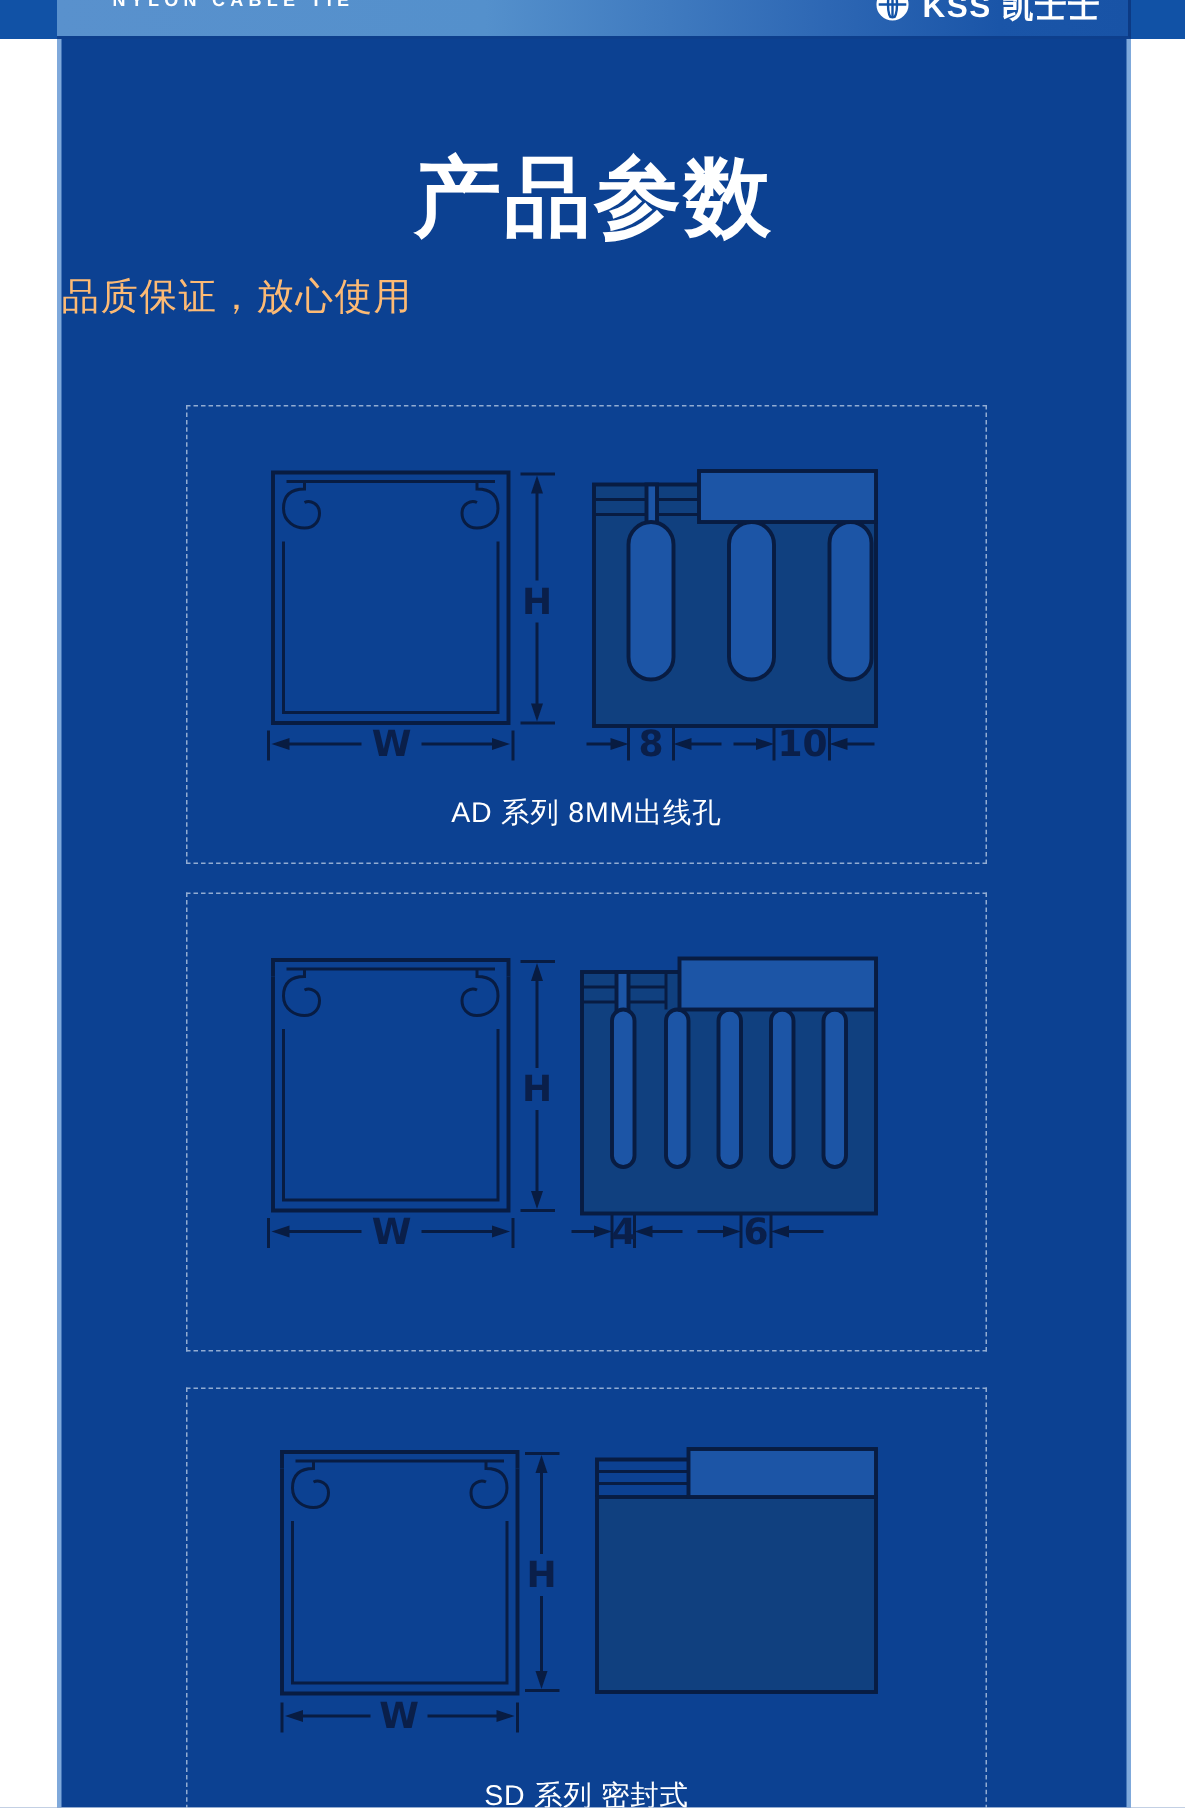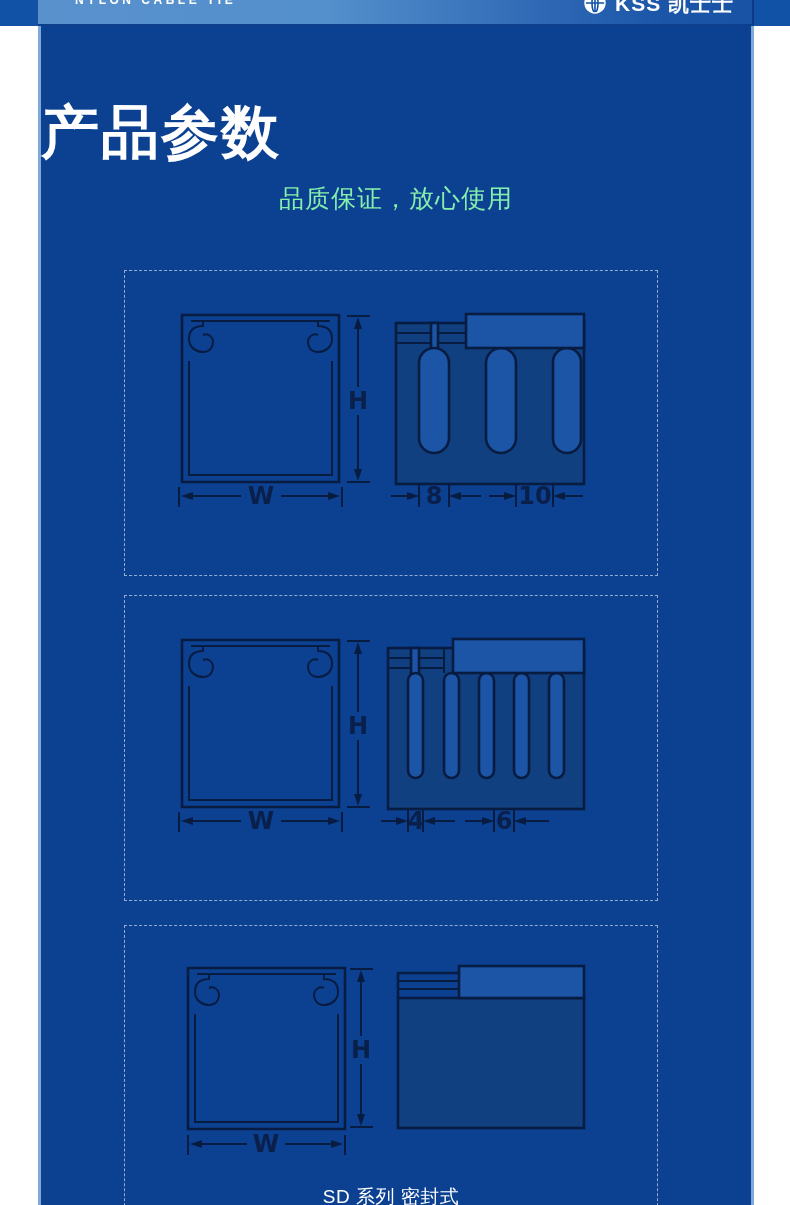--- a/index.html
+++ b/index.html
@@ -15,23 +15,23 @@
   .tagline { position:absolute; left:37px; top:-7px; color:#ffffff; font-size:12px;
     font-weight:bold; letter-spacing:3.5px; white-space:nowrap; }
   .brand { position:absolute; left:546px; top:-11px; display:flex; align-items:center; white-space:nowrap; }
   .globe { width:22px; height:22px; display:inline-block; }
   .brand-text { margin-left:9px; color:#ffffff; font-size:21px; font-weight:bold;
     letter-spacing:1px; position:relative; top:1px; }
 
   
   .column { position:absolute; top:26px; left:38px; width:716px; height:1179px;
     background:#0c4192; border-left:3px solid #7fa9db; border-right:3px solid #7fa9db; }
-  .hero-title { padding-top:77px; text-align:left; color:#ffffff; font-size:58px;
+  .hero-title { padding-top:77px; text-align:center; color:#ffffff; font-size:58px;
     font-weight:bold; line-height:1; letter-spacing:2px; }
-  .hero-subtitle { margin-top:22px; text-align:center; color:#86efac; font-size:25px;
+  .hero-subtitle { margin-top:22px; text-align:left; color:#fdba74; font-size:25px;
     font-weight:500; letter-spacing:1px; line-height:1.2; }
 
   
   .panel { position:relative; width:534px; height:306px; margin-left:83px;
     border:1px dashed rgba(228,238,250,0.62); }
   .panel-1 { margin-top:57px; }
   .panel-2 { margin-top:19px; }
   .panel-3 { margin-top:24px; }
   .panel svg { display:block; position:absolute; top:0; left:0; }
   .caption { position:absolute; top:258px; left:0; width:100%; text-align:center;
@@ -112,20 +112,21 @@
           <path class="ln-thin" d="M294,213 V236 M324,213 V236 M391,213 V236 M428,213 V236"></path>
           <path class="ln-thin" d="M266,225 H283 M335,225 H356 M364,225 H380 M439,225 H458"></path>
           <polygon class="arrow" points="294,225 282,221 282,229"></polygon>
           <polygon class="arrow" points="324,225 336,221 336,229"></polygon>
           <polygon class="arrow" points="391,225 379,221 379,229"></polygon>
           <polygon class="arrow" points="428,225 440,221 440,229"></polygon>
           <text class="dim-text" x="309" y="233" text-anchor="middle">8</text>
           <text class="dim-text" x="410" y="233" text-anchor="middle">10</text>
         </g>
       </svg>
+      <div class="caption">AD 系列 8MM出线孔</div>
     </section>
 
     <section class="panel panel-2">
       <svg width="534" height="250" viewBox="0 0 534 250">
         <g transform="translate(54,42)">
           <path class="ln" d="M3,13 V2 H160 V13"></path>
           <path class="ln-thin" d="M12,8 H151"></path>
           <path class="ln" d="M3,13 V169 H160 V13"></path>
           <path class="ln-thin" d="M10,48 V162 H153 V48"></path>
           <path class="ln-thin" d="M24,8 v5 c-11,0 -14,6 -14,13 c0,9 8,13 14,13 c7,0 10,-5 10,-10 c0,-6 -6,-9 -10,-7"></path>

